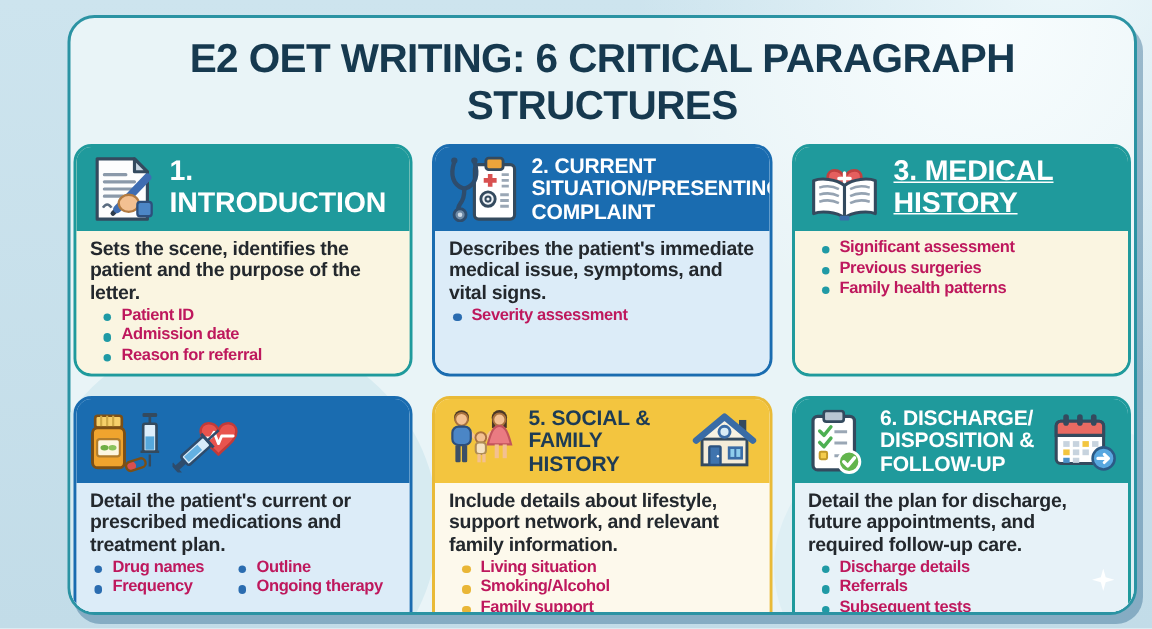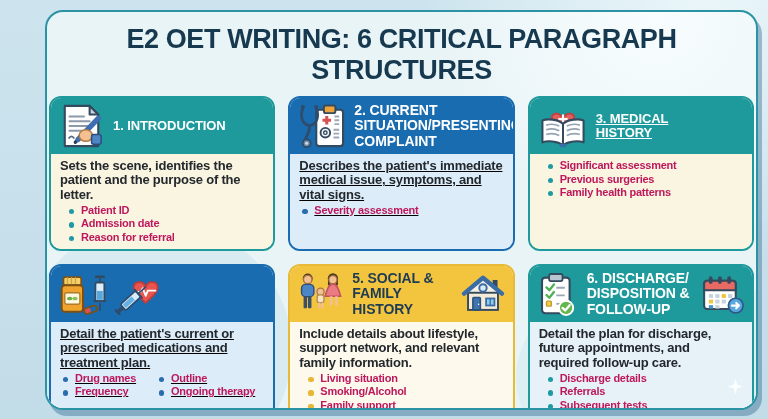--- a/index.html
+++ b/index.html
@@ -30,39 +30,39 @@
     font-size:27px;line-height:1.15;font-weight:bold;color:#16394f;letter-spacing:-0.4px;
   }
   .cards{position:relative;z-index:1;display:grid;grid-template-columns:repeat(3,1fr);gap:13px;}
   .card{
     height:155px;border-radius:12px;overflow:hidden;
     display:flex;flex-direction:column;border:2px solid;box-sizing:border-box;
   }
   .head{flex:0 0 56px;height:56px;display:flex;align-items:center;gap:8px;
     padding:4px 8px;box-sizing:border-box;}
   .icon{flex:0 0 auto;display:flex;align-items:center;}
-  .title{flex:1;margin:0;font-weight:bold;font-size:13px;line-height:1.1;color:#fff;letter-spacing:-0.1px;}
+  .title{flex:1;margin:0;font-weight:bold;font-size:19px;line-height:1.1;color:#fff;letter-spacing:-0.1px;}
   .small-title .title{font-size:14px;}
   .narrow .title{max-width:112px;text-decoration:underline;}
   .body{flex:1;padding:5px 9px 2px;overflow:hidden;}
   .desc{margin:0 0 2px;font-weight:bold;font-size:13px;line-height:1.1;color:#23282d;letter-spacing:-0.2px;}
   .bullets-wrap{display:flex;gap:0;}
   ul.bullets{list-style:none;margin:0;padding:0 0 0 8px;}
   .two-col ul.bullets{padding-left:2px;}
   .bullets li{position:relative;padding-left:13px;font-weight:bold;font-size:11px;
     line-height:1.22;color:#be185d;letter-spacing:-0.25px;}
   .bullets li::before{content:"";position:absolute;left:1px;top:5px;width:5.2px;height:5.2px;
     border-radius:50%;background:var(--dot);}
   
   .t{border-color:#1f9a9c;--dot:#1f9aa5;}   .t .head{background:#1f9a9c;}
   .b{border-color:#1a6cb0;--dot:#2a6cb0;}   .b .head{background:#1a6cb0;}
   .y{border-color:#e9ba37;--dot:#e9b636;}   .y .head{background:#f3c53f;} .y .title{color:#1d3b55;}
   .cream{background:#faf5e1;}  .cream .body{background:#faf5e1;}
   .cream2{background:#fdf9ec;} .cream2 .body{background:#fdf9ec;}
-  .lblue{background:#dcecf8;}  .lblue .body{background:#dcecf8;text-decoration:underline;}
+  .lblue{background:#dcecf8;}  .lblue .body{background:#dcecf8;}
   .pale{background:#e7f2f8;}   .pale .body{background:#e7f2f8;}
   .col1-c2{flex:0 0 55%;} .col2-c2{flex:1;}
   .col1-c4{flex:0 0 46%;} .col2-c4{flex:1;}
   .sparkle{position:absolute;left:728px;top:379px;width:15px;height:15px;background:#fff;opacity:.95;z-index:5;
     clip-path:polygon(50% 0,61% 39%,100% 50%,61% 61%,50% 100%,39% 61%,0 50%,39% 39%);}
 </style>
 </head>
 <body>
 
 <div class="panel">

